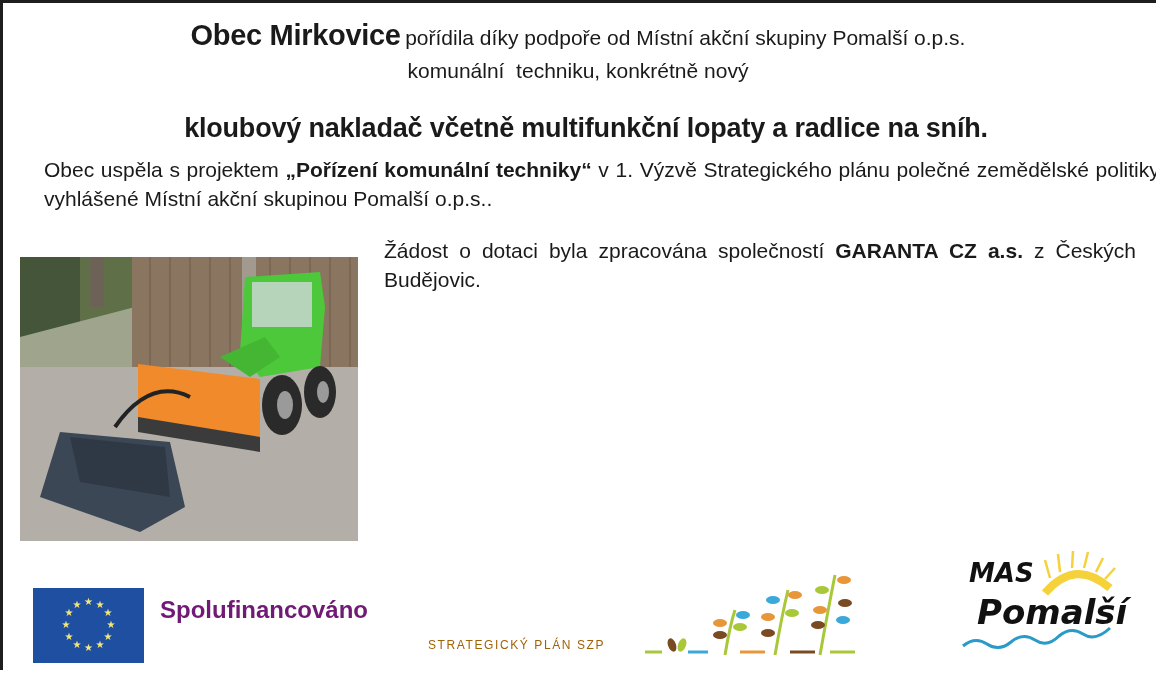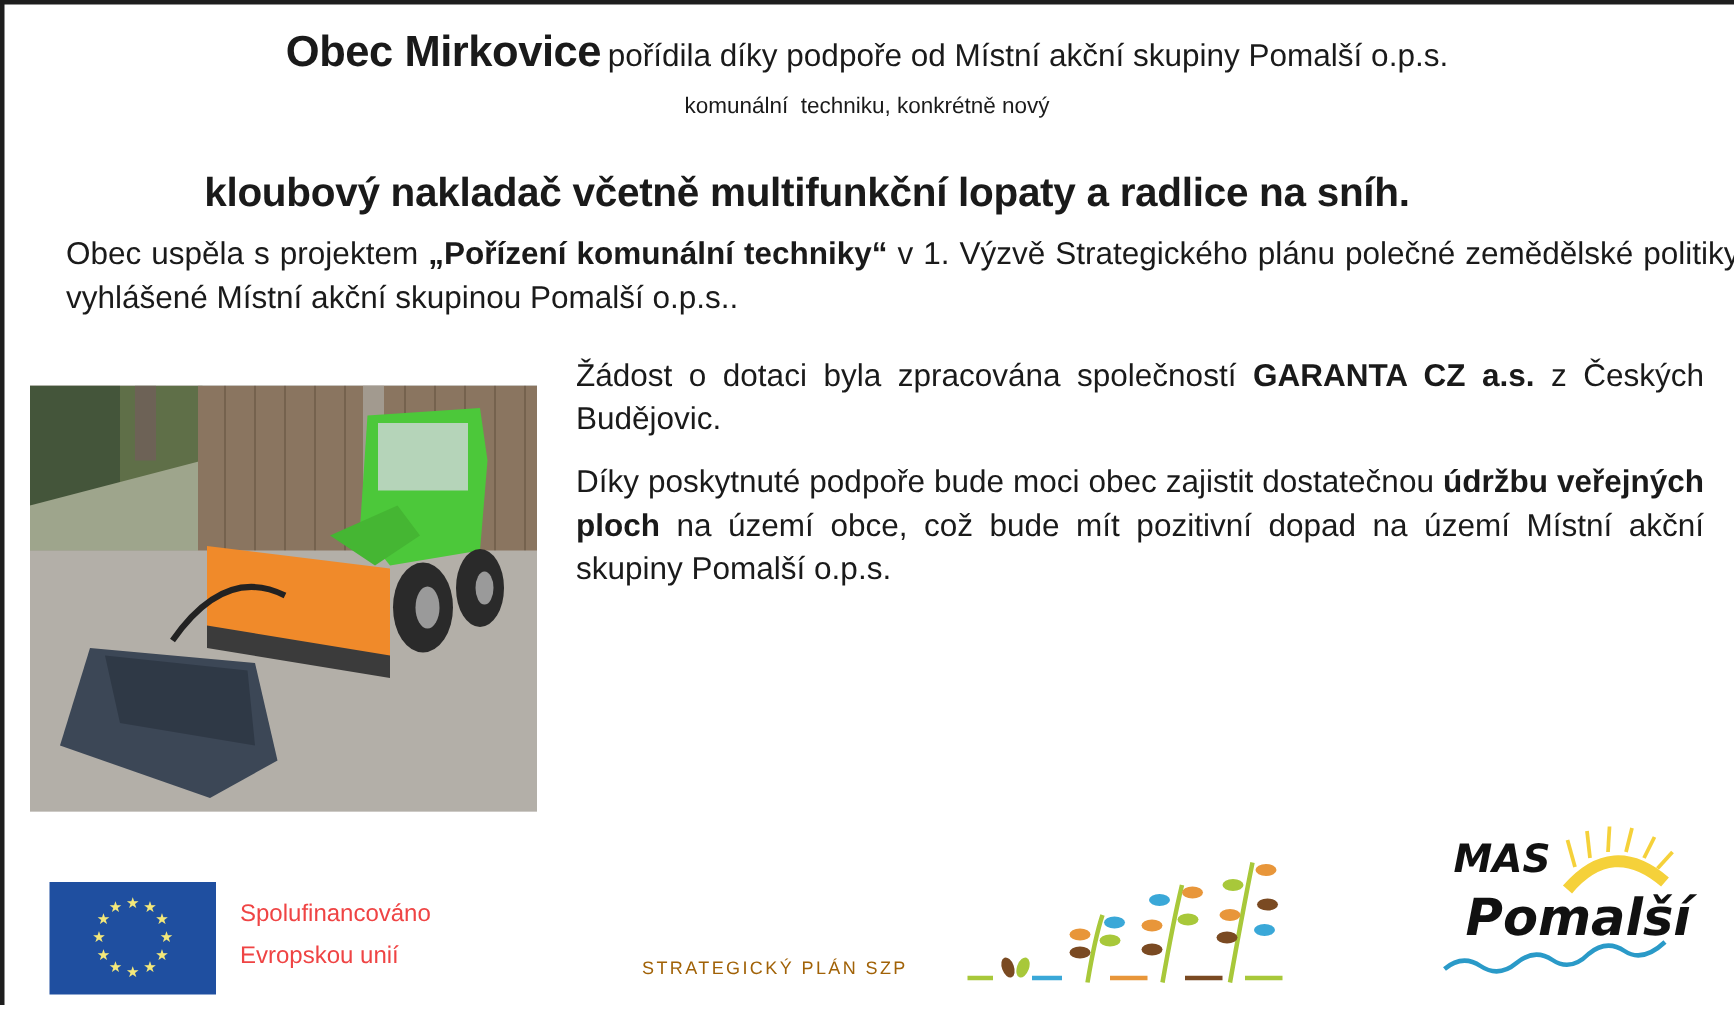--- a/index.html
+++ b/index.html
@@ -4,34 +4,34 @@
 <style>
   html, body { margin: 0; padding: 0; background: #ffffff; }
   body { width: 1156px; height: 679px; position: relative; overflow: hidden;
          font-family: "Liberation Sans", sans-serif; color: #1a1a1a; }
   .frame-top { position: absolute; left: 0; top: 0; width: 1156px; height: 3px; background: #1e1e1e; }
   .frame-left { position: absolute; left: 0; top: 0; width: 3px; height: 670px; background: #1e1e1e; }
 
   .head1 { position: absolute; left: 0; width: 1156px; top: 18px; text-align: center; line-height: 34px; white-space: nowrap; }
   .head1 .big { font-weight: bold; font-size: 29px; letter-spacing: -0.3px; }
   .head1 .small { font-size: 21px; }
-  .head2 { position: absolute; left: 0; width: 1156px; top: 58px; text-align: center; font-size: 15px; line-height: 26px; }
-  .head3 { position: absolute; left: 0; width: 1076px; top: 110px; text-align: center; font-size: 27px; font-weight: bold; line-height: 36px; white-space: nowrap; letter-spacing: -0.2px; }
+  .head2 { position: absolute; left: 0; width: 1156px; top: 58px; text-align: center; font-size: 21px; line-height: 26px; }
+  .head3 { position: absolute; left: 0; width: 1076px; top: 110px; text-align: center; font-size: 27px; font-weight: bold; line-height: 36px; white-space: nowrap; letter-spacing: -0.2px; padding-left: 48px; }
 
   .para { font-size: 21px; line-height: 29px; margin: 0; }
   .p1 { position: absolute; left: 20px; top: 155px; width: 1120px; text-align: justify; text-align-last: left; margin-left: 24px; }
   .right-col { position: absolute; left: 384px; top: 223px; width: 752px; }
   .right-col .para { text-align: justify; margin-bottom: 8px; margin-top: 13px; }
   .right-col .para.tight { margin-bottom: 10px; }
   b { font-weight: bold; }
 
   .photo { position: absolute; left: 20px; top: 257px; width: 338px; height: 284px; overflow: hidden; background: #a9a6a0; }
 
   .eu-flag { position: absolute; left: 33px; top: 588px; width: 111px; height: 75px; background: #1f4fa0; }
-  .eu-text { position: absolute; left: 160px; top: 596px; font-size: 16px; font-weight: normal; color: #ef4444; line-height: 28px; }
+  .eu-text { position: absolute; left: 160px; top: 596px; font-size: 24px; font-weight: bold; color: #701a75; line-height: 28px; }
   .szp-text { position: absolute; left: 428px; top: 638px; font-size: 12px; letter-spacing: 1.6px; color: #a16207; }
   .szp-graphic { position: absolute; left: 640px; top: 565px; width: 220px; height: 95px; }
   .mas-logo { position: absolute; left: 955px; top: 548px; width: 165px; height: 110px; }
   .mas-text { font-family: "DejaVu Sans", sans-serif; font-weight: bold; color: #111; position: absolute; }
 </style>
 </head>
 <body>
 
 <div class="frame-top"></div>
 <div class="frame-left"></div>
@@ -81,23 +81,20 @@
     <path d="M40 175 L150 185 L165 250 L120 275 L20 240 Z" fill="#3c4756"></path>
     <path d="M50 180 L145 190 L150 240 L60 225 Z" fill="#2f3946"></path>
     <path d="M95 170 Q130 120 170 140" stroke="#222" stroke-width="4" fill="none"></path>
   </svg>
 </div>
 
 <div class="right-col">
   <p class="para tight">
     <span>Žádost o dotaci byla zpracována společností </span><b>GARANTA CZ a.s.</b><span> z Českých Budějovic.</span>
   </p>
-  <p class="para">
-    <span>Díky poskytnuté podpoře bude moci obec zajistit dostatečnou </span><b>údržbu veřejných ploch</b><span> na území obce, což bude mít pozitivní dopad na území Místní akční skupiny Pomalší o.p.s.</span>
-  </p>
 </div>
 
 <div class="eu-flag">
   <svg width="111" height="75" viewBox="0 0 111 75">
     <g fill="#f4e87a" font-size="10" font-family="DejaVu Sans, sans-serif" text-anchor="middle">
       <text x="55.5" y="17">★</text>
         <text x="67" y="20">★</text>
         <text x="75" y="28">★</text>
       <text x="78" y="40">★</text>
         <text x="75" y="52">★</text>
@@ -106,21 +103,20 @@
         <text x="44" y="60">★</text>
         <text x="36" y="52">★</text>
       <text x="33" y="40">★</text>
         <text x="36" y="28">★</text>
         <text x="44" y="20">★</text>
     </g>
   </svg>
 </div>
 <div class="eu-text">
   <div>Spolufinancováno</div>
-  <div>Evropskou unií</div>
 </div>
 
 <div class="szp-text">STRATEGICKÝ PLÁN SZP</div>
 <div class="szp-graphic">
   <svg width="220" height="95" viewBox="0 0 220 95">
     <g stroke-width="3">
       <line x1="5" y1="87" x2="22" y2="87" stroke="#a8c83a"></line>
       <line x1="48" y1="87" x2="68" y2="87" stroke="#3aa8d8"></line>
       <line x1="100" y1="87" x2="125" y2="87" stroke="#e8963a"></line>
       <line x1="150" y1="87" x2="175" y2="87" stroke="#7a4a22"></line>

